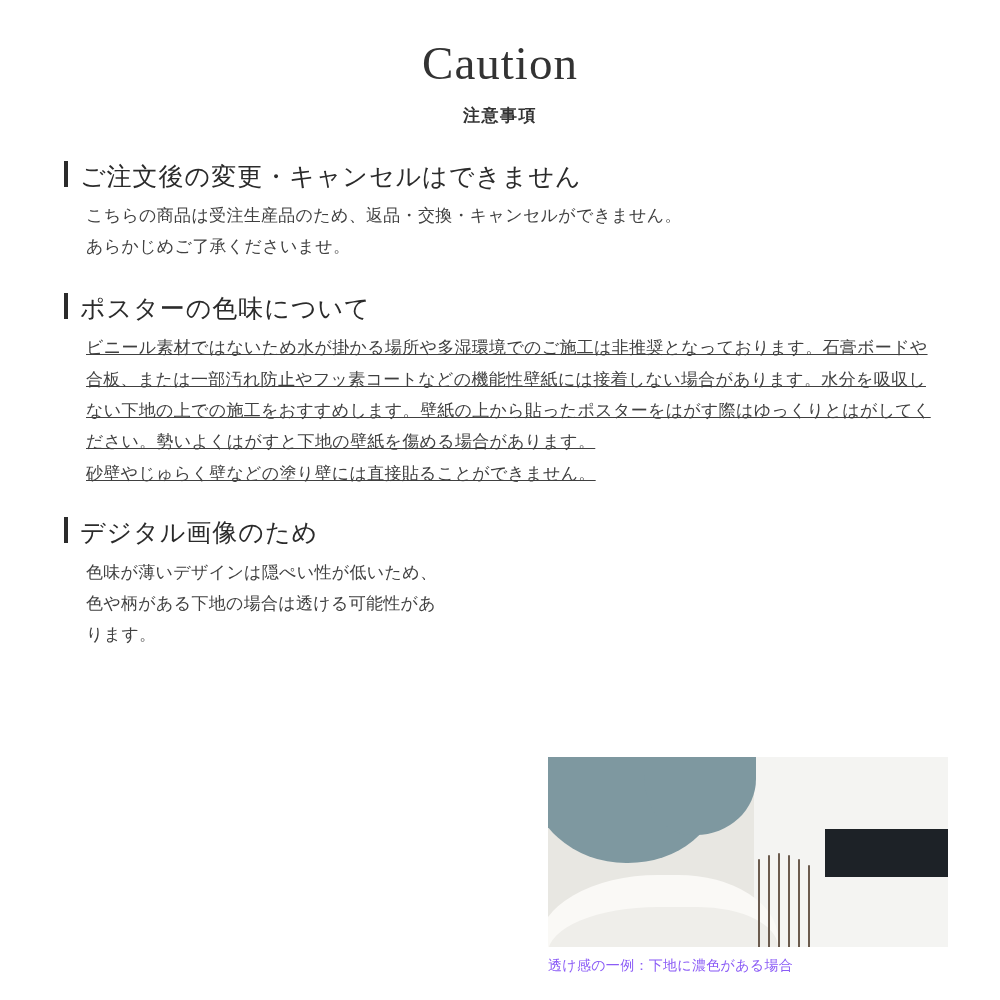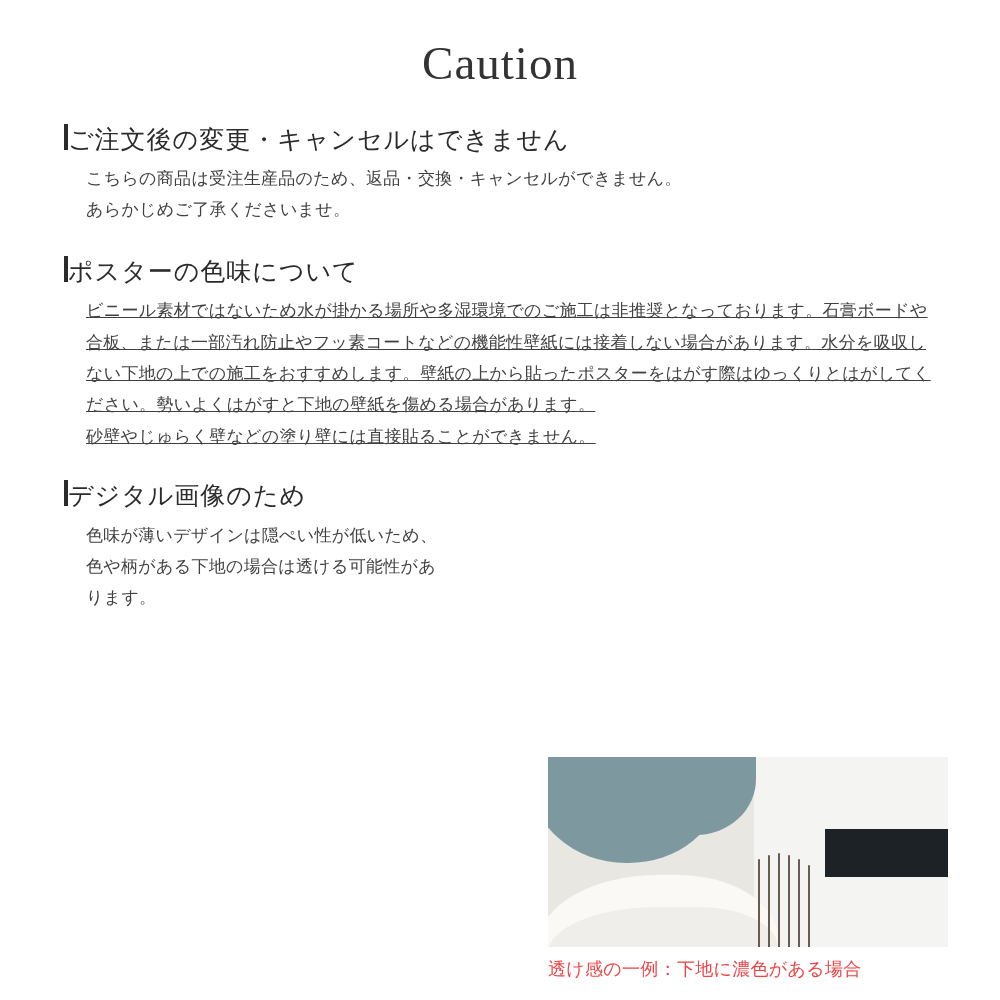--- a/index.html
+++ b/index.html
@@ -45,20 +45,21 @@
 
   
   .content {
     padding: 30px 52px 0 52px;
   }
   .section {
     margin-bottom: 6px;
   }
   .section-head {
     display: flex;
+    gap: 12px;
     margin-bottom: 8px;
   }
   .bar {
     width: 4px;
     height: 26px;
     background: #2b2b2b;
     flex: 0 0 auto;
     display: block;
   }
   .section-title {
@@ -104,22 +105,22 @@
     width: 400px;
   }
   .figure-img {
     width: 400px;
     height: 190px;
     position: relative;
     overflow: hidden;
     background: #f2f1ee;
   }
   .figure-caption {
-    font-size: 18px;
-    color: #ef4444;
+    font-size: 14px;
+    color: #8b5cf6;
     margin-top: 10px;
     letter-spacing: 0.3px;
     text-align: left;
   }
 
   
   .art-bg-left {
     position: absolute;
     left: 0; top: 0;
     width: 206px; height: 190px;
@@ -186,20 +187,21 @@
   .art-lines i:nth-child(5){ left: 42px; height: 88px; top: 6px;}
   .art-lines i:nth-child(6){ left: 52px; height: 82px; top: 12px;}
 </style>
 </head>
 <body>
 
 <div class="page">
 
   <div class="header">
     <div class="header-title">Caution</div>
+    <div class="header-sub">注意事項</div>
   </div>
 
   <div class="content">
 
     <div class="section" id="sec-0">
       <div class="section-head">
         <span class="bar"></span>
         <span class="section-title">ご注文後の変更・キャンセルはできません</span>
       </div>
       <div class="section-body" style="white-space: pre-line;">こちらの商品は受注生産品のため、返品・交換・キャンセルができません。

